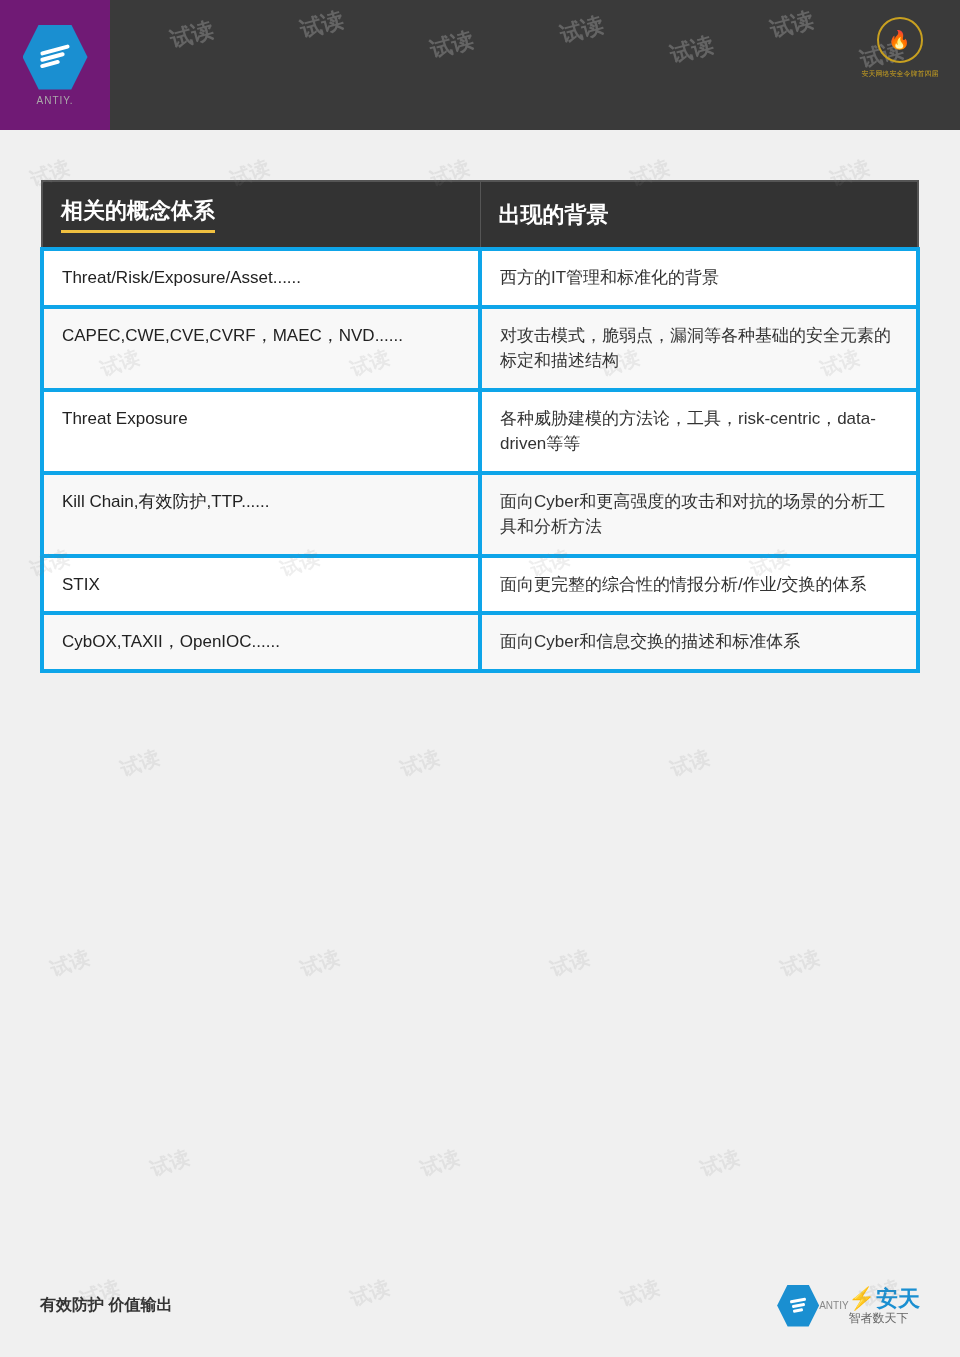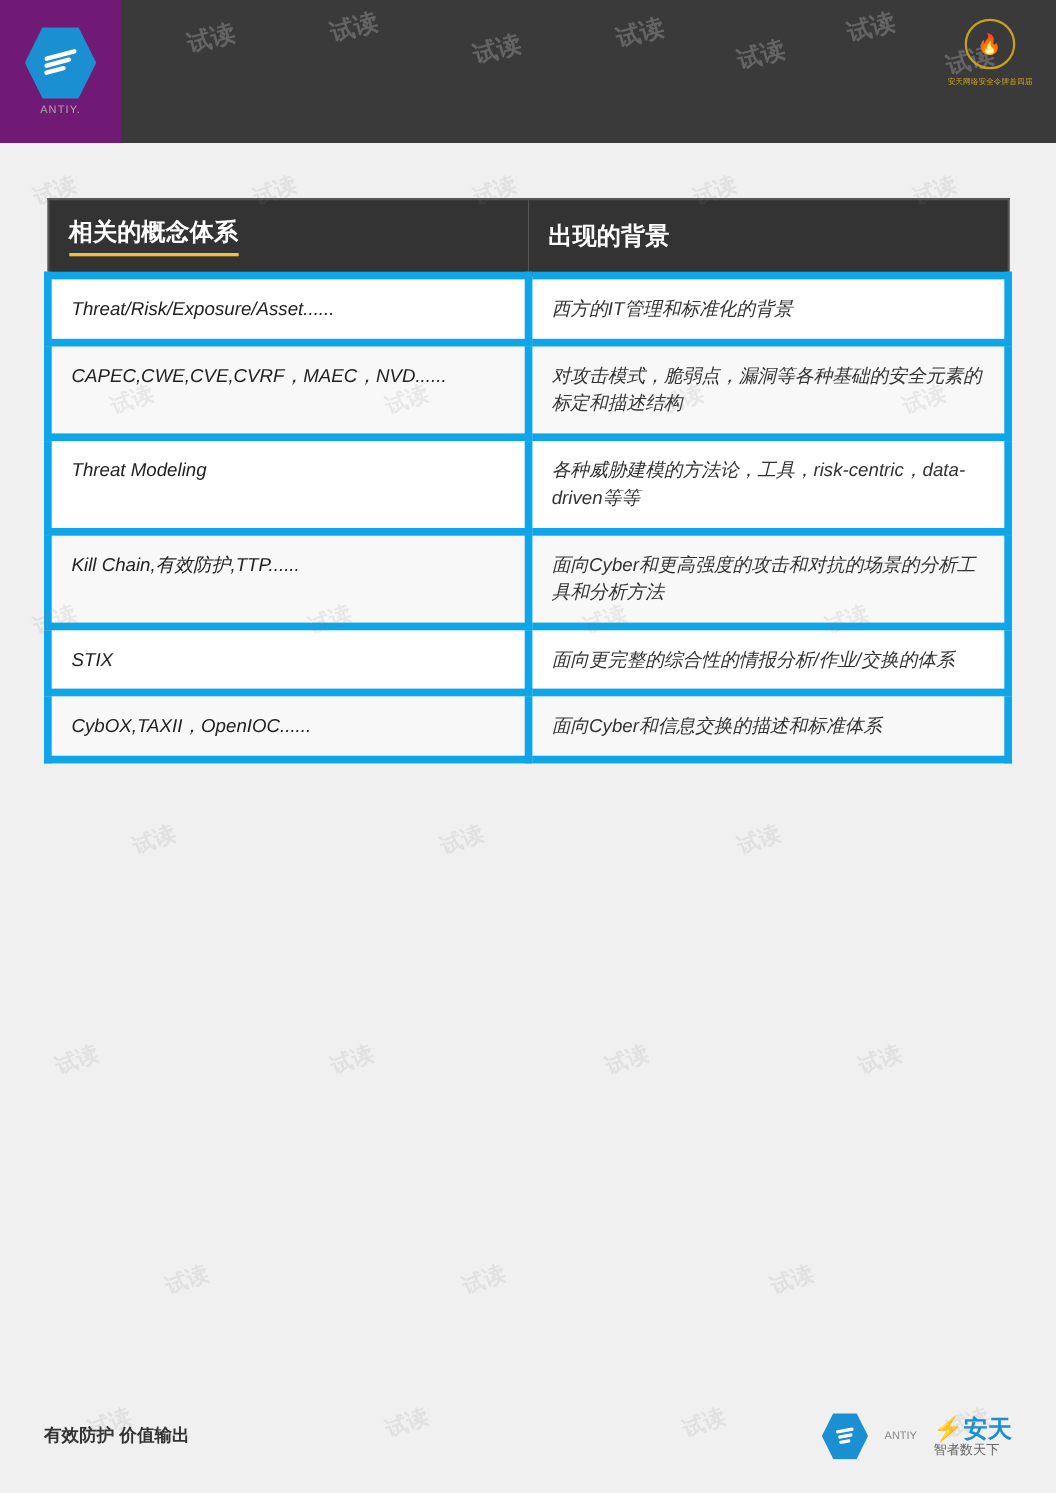--- a/index.html
+++ b/index.html
@@ -118,25 +118,24 @@
       font-size: 22px;
       font-weight: bold;
       text-align: left;
       border: 1px solid #555;
       width: 50%;
     }
 
     .concept-table td {
       padding: 14px 18px;
       font-size: 17px;
-      border: 7px solid #0ea5e9;
+      border: 4px solid #0ea5e9;
       vertical-align: top;
       line-height: 1.5;
       background: #fff;
-      font-style: italic;
     }
 
     .concept-table tr:nth-child(even) td {
       background: #f8f8f8;
     }
 
     .left-col {
       color: #222;
       font-weight: 400;
     }
@@ -279,21 +278,21 @@
     <tbody id="table-body">
     <tr>
           <td class="left-col">Threat/Risk/Exposure/Asset......</td>
           <td class="right-col">西方的IT管理和标准化的背景</td>
         </tr>
         <tr>
           <td class="left-col">CAPEC,CWE,CVE,CVRF，MAEC，NVD......</td>
           <td class="right-col">对攻击模式，脆弱点，漏洞等各种基础的安全元素的标定和描述结构</td>
         </tr>
         <tr>
-          <td class="left-col">Threat Modeling</td>
+          <td class="left-col">Threat Exposure</td>
           <td class="right-col">各种威胁建模的方法论，工具，risk-centric，data-driven等等</td>
         </tr>
         <tr>
           <td class="left-col">Kill Chain,有效防护,TTP......</td>
           <td class="right-col">面向Cyber和更高强度的攻击和对抗的场景的分析工具和分析方法</td>
         </tr>
         <tr>
           <td class="left-col">STIX</td>
           <td class="right-col">面向更完整的综合性的情报分析/作业/交换的体系</td>
         </tr>
@@ -301,21 +300,21 @@
           <td class="left-col">CybOX,TAXII，OpenIOC......</td>
           <td class="right-col">面向Cyber和信息交换的描述和标准体系</td>
         </tr>
       </tbody>
   </table>
 </div>
 
 <div class="footer">
   <div class="footer-text">有效防护 价值输出</div>
   <div class="footer-logo">
-    <div style="display:flex;align-items:center;gap:15px;">
+    <div style="display:flex;align-items:center;gap:0;">
       <div style="width:42px;height:42px;background:#1a8fd1;clip-path:polygon(25% 0%, 75% 0%, 100% 50%, 75% 100%, 25% 100%, 0% 50%);display:flex;align-items:center;justify-content:center;">
         <div style="width:22px;height:22px;display:flex;flex-direction:column;gap:2px;align-items:center;justify-content:center;">
           <div style="width:16px;height:3px;background:white;border-radius:1px;transform:rotate(-10deg);"></div>
           <div style="width:13px;height:3px;background:white;border-radius:1px;transform:rotate(-10deg);"></div>
           <div style="width:10px;height:3px;background:white;border-radius:1px;transform:rotate(-10deg);"></div>
         </div>
       </div>
       <div style="font-size:10px;color:#888;">ANTIY</div>
       <div style="display:flex;flex-direction:column;">
         <span style="font-size:22px;color:#1a8fd1;font-weight:bold;">

